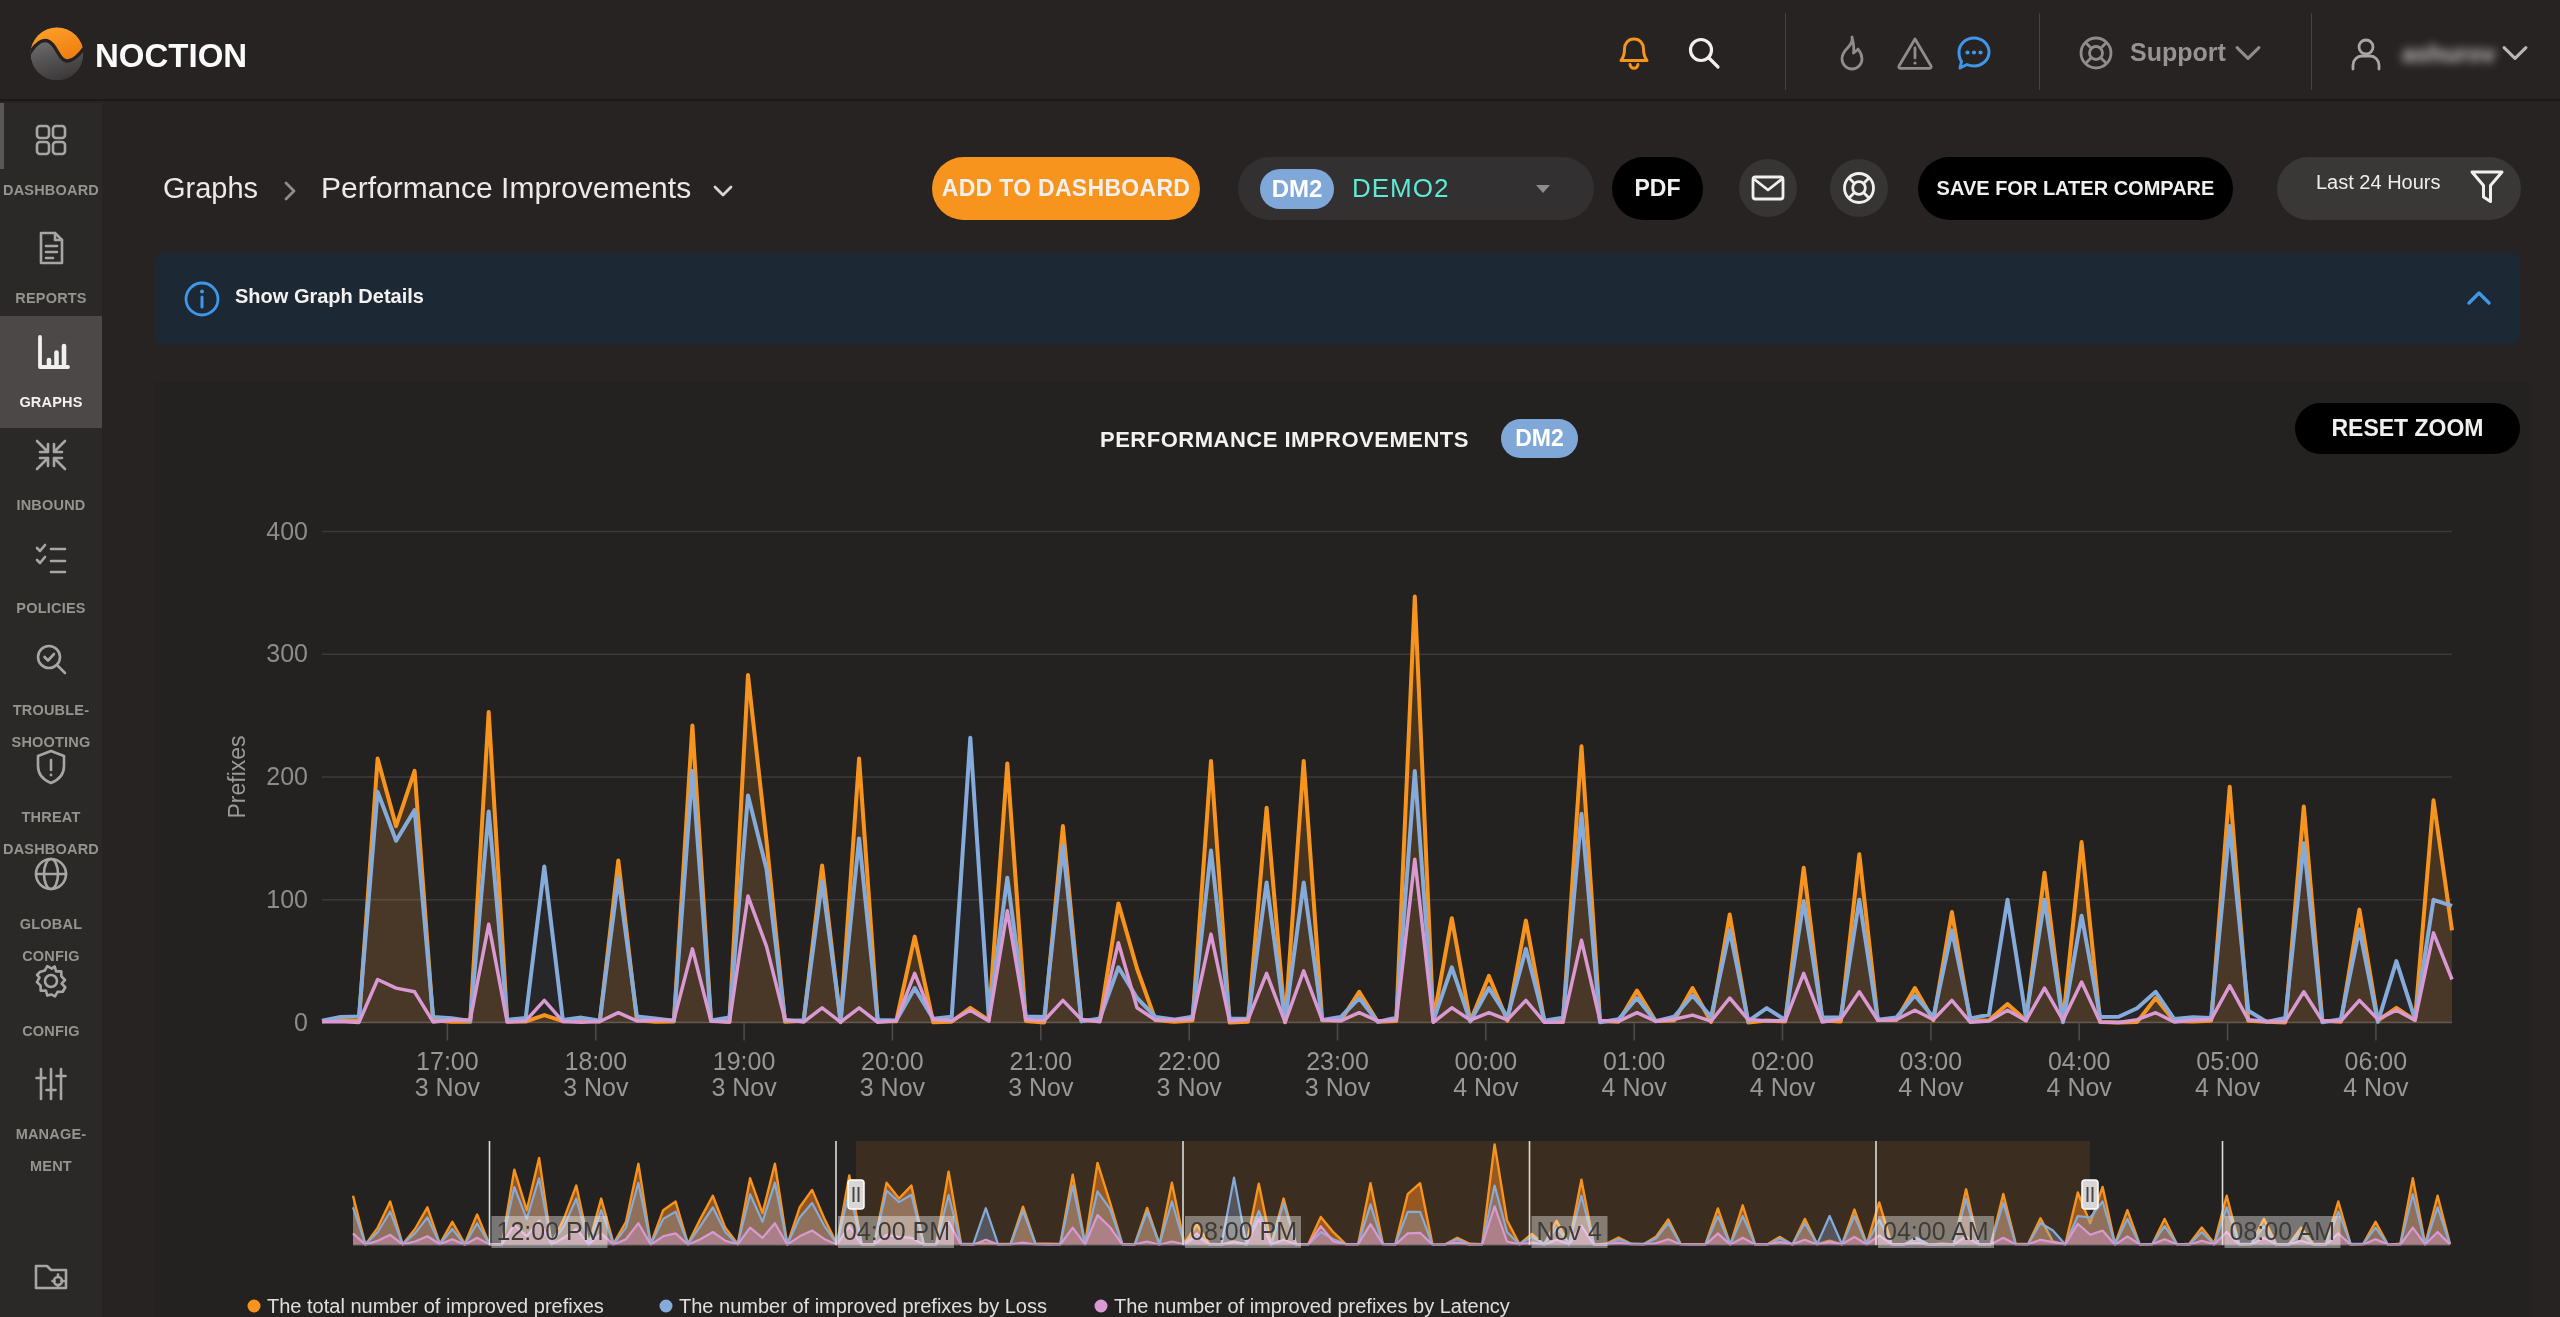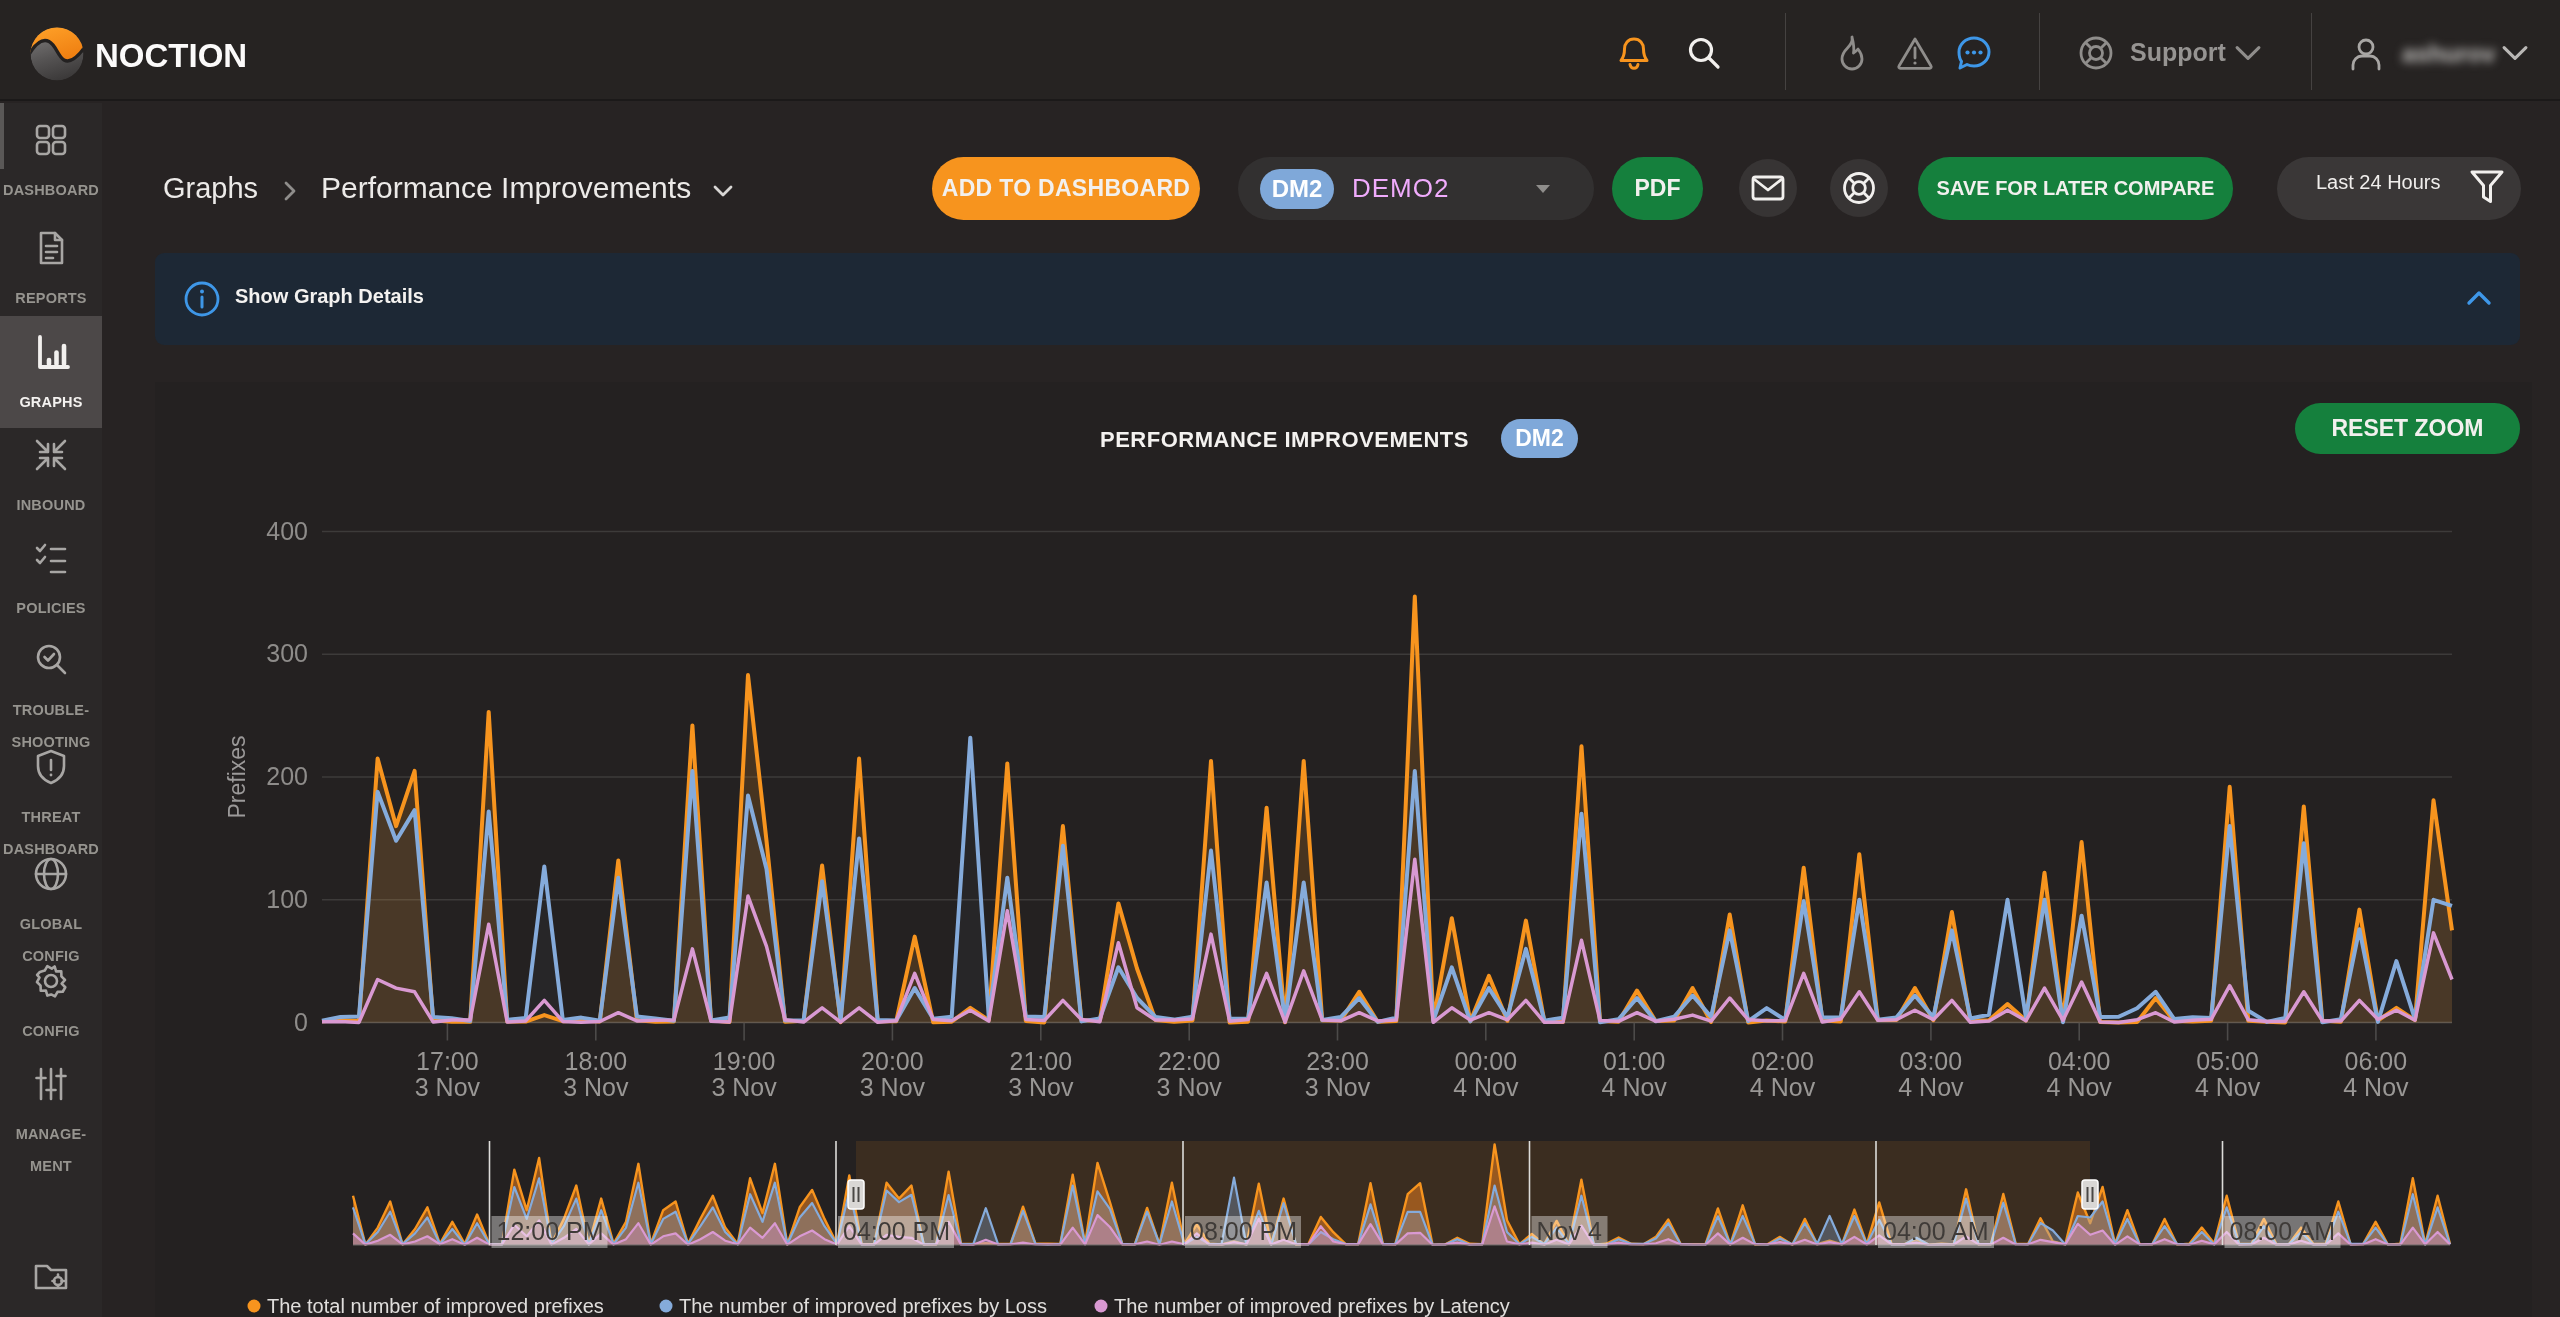--- a/index.html
+++ b/index.html
@@ -5,21 +5,21 @@
 html,body{width:2560px;height:1317px;overflow:hidden;background:#272323;font-family:"Liberation Sans",sans-serif}
 .abs{position:absolute}
 #topbar{position:absolute;left:0;top:0;width:2560px;height:101px;background:#262322;border-bottom:2px solid #1b1919}
 #sidebar{position:absolute;left:0;top:103px;width:102px;height:1214px;background:#2b2828}
 #thumb{position:absolute;left:0;top:103px;width:4px;height:66px;background:#5a5857;z-index:5}
 .sbi{position:absolute;left:0;width:102px;text-align:center}
 .sblab{font-size:14.5px;color:#96948f;letter-spacing:.2px;margin-top:16px;font-weight:bold}
 .wlab{color:#f4f2f0}
 #panel{position:absolute;left:155px;top:382px;width:2377px;height:935px;background:#242121}
 #detbar{position:absolute;left:155px;top:253px;width:2365px;height:92px;background:#1d2835;border-radius:9px}
-.btn{position:absolute;height:63px;border-radius:32px;background:#15803d;color:#f2f0ee;font-weight:bold;font-size:24px;display:flex;align-items:center;justify-content:center;white-space:nowrap}
+.btn{position:absolute;height:63px;border-radius:32px;background:#000000;color:#f2f0ee;font-weight:bold;font-size:24px;display:flex;align-items:center;justify-content:center;white-space:nowrap}
 </style></head>
 <body>
 <div id="panel"></div>
 <div id="topbar"></div>
 <div id="sidebar"></div>
 <div id="thumb"></div>
 
 <div class="abs" style="left:30px;top:27px"><svg width="54" height="54" viewBox="0 0 54 54" xmlns="http://www.w3.org/2000/svg">
 <defs>
 <linearGradient id="lgo" x1="0.2" y1="0" x2="0.7" y2="1">
@@ -161,21 +161,21 @@
 <div class="abs" style="left:277px;top:178px"><svg width="26" height="26" viewBox="0 0 26 26" xmlns="http://www.w3.org/2000/svg">
       <path d="M9 5 l8 8 -8 8" stroke="#8f8d8b" stroke-width="2.8" fill="none" stroke-linecap="round" stroke-linejoin="round"></path>
     </svg></div>
 <div class="abs" style="left:321px;top:171px;font-size:30px;color:#eceae8">Performance Improvements</div>
 <div class="abs" style="left:708px;top:176px"><svg width="30" height="30" viewBox="0 0 30 30" xmlns="http://www.w3.org/2000/svg">
       <path d="M7 11 l8 8 8-8" stroke="#d8d6d4" stroke-width="2.8" fill="none" stroke-linecap="round" stroke-linejoin="round"></path>
     </svg></div>
 <div class="btn" style="left:932px;top:157px;width:268px;background:#f7941e;font-size:23px;letter-spacing:.3px">ADD TO DASHBOARD</div>
 <div class="abs" style="left:1238px;top:157px;width:356px;height:63px;background:#323030;border-radius:32px"></div>
 <div class="abs" style="left:1260px;top:169px;width:74px;height:40px;background:#7fa8d9;border-radius:20px;color:#fff;font-weight:bold;font-size:24px;text-align:center;line-height:40px">DM2</div>
-<div class="abs" style="left:1352px;top:173px;font-size:26px;color:#f0abfc;letter-spacing:1px">DEMO2</div>
+<div class="abs" style="left:1352px;top:173px;font-size:26px;color:#5eead4;letter-spacing:1px">DEMO2</div>
 <div class="abs" style="left:1534px;top:182px"><svg width="18" height="14" viewBox="0 0 18 14" xmlns="http://www.w3.org/2000/svg">
       <path d="M2 3 l7 8 7-8 z" fill="#8f8d8b"></path>
     </svg></div>
 <div class="btn" style="left:1612px;top:157px;width:91px;height:63px;font-size:23px">PDF</div>
 <div class="abs" style="left:1739px;top:159px;width:58px;height:58px;background:#373434;border-radius:50%">
     <span style="position:absolute;left:7px;top:7px"><svg width="44" height="44" viewBox="0 0 44 44" style="" xmlns="http://www.w3.org/2000/svg">
         <rect x="7" y="11" width="30" height="22" rx="2.5" stroke="#f2f0ee" stroke-width="2.8" fill="none"></rect>
         <path d="M8 13 l14 11 14-11" stroke="#f2f0ee" stroke-width="2.8" fill="none" stroke-linejoin="round"></path>
       </svg></span>
   </div>

